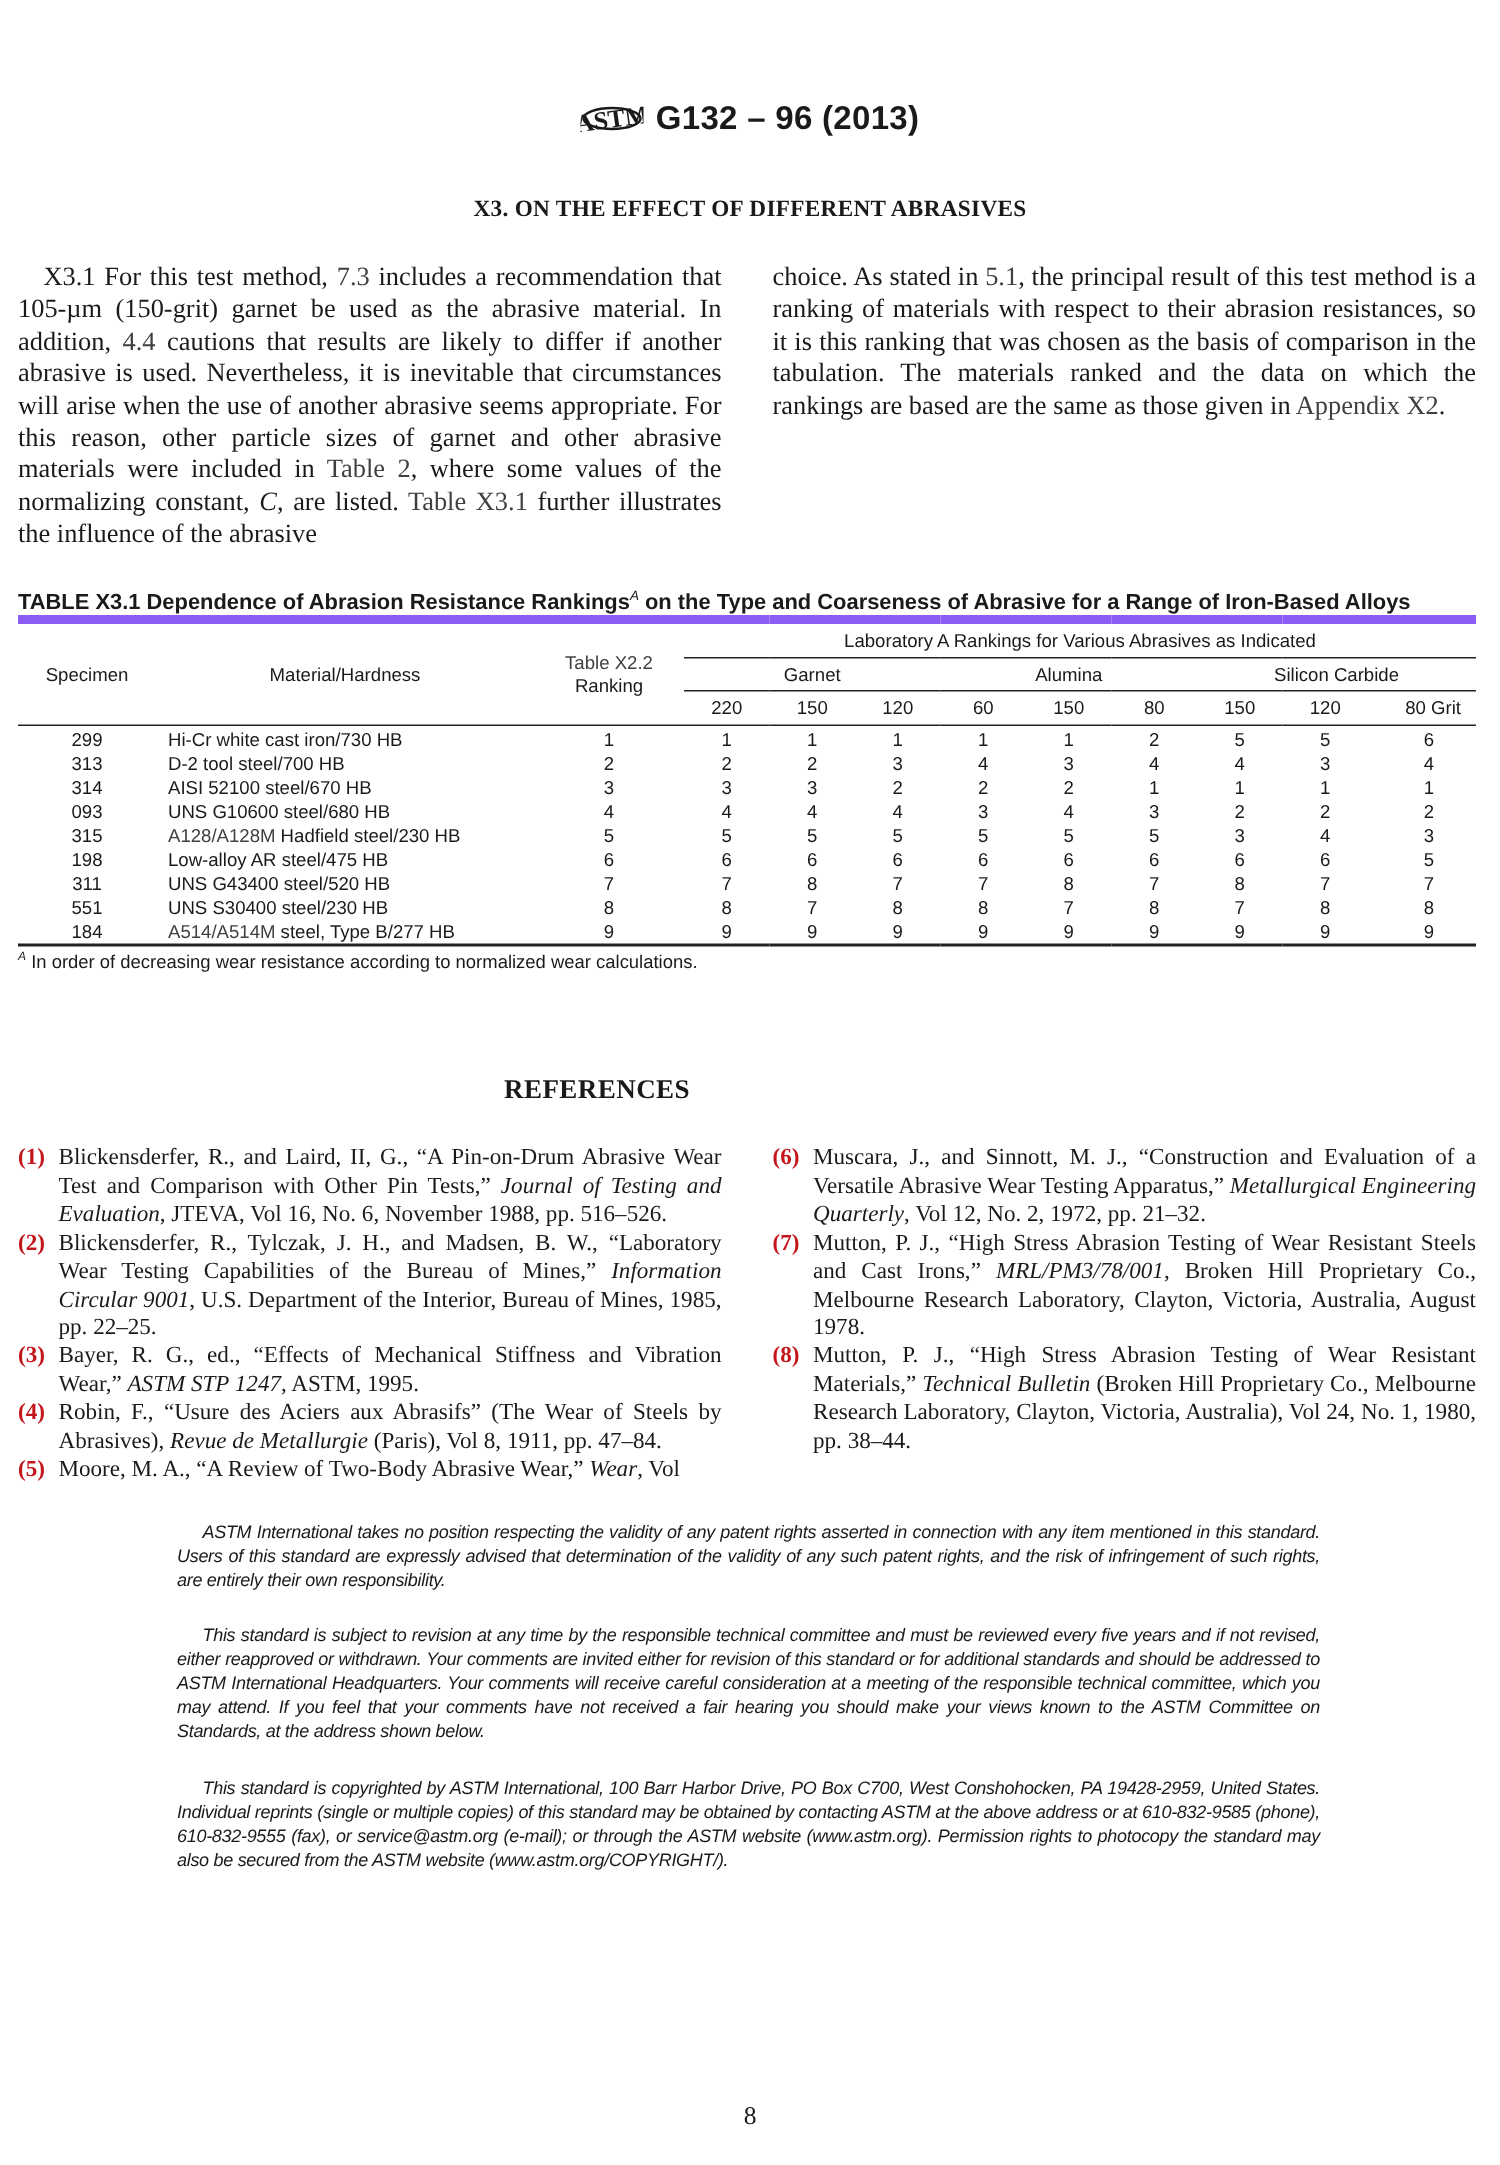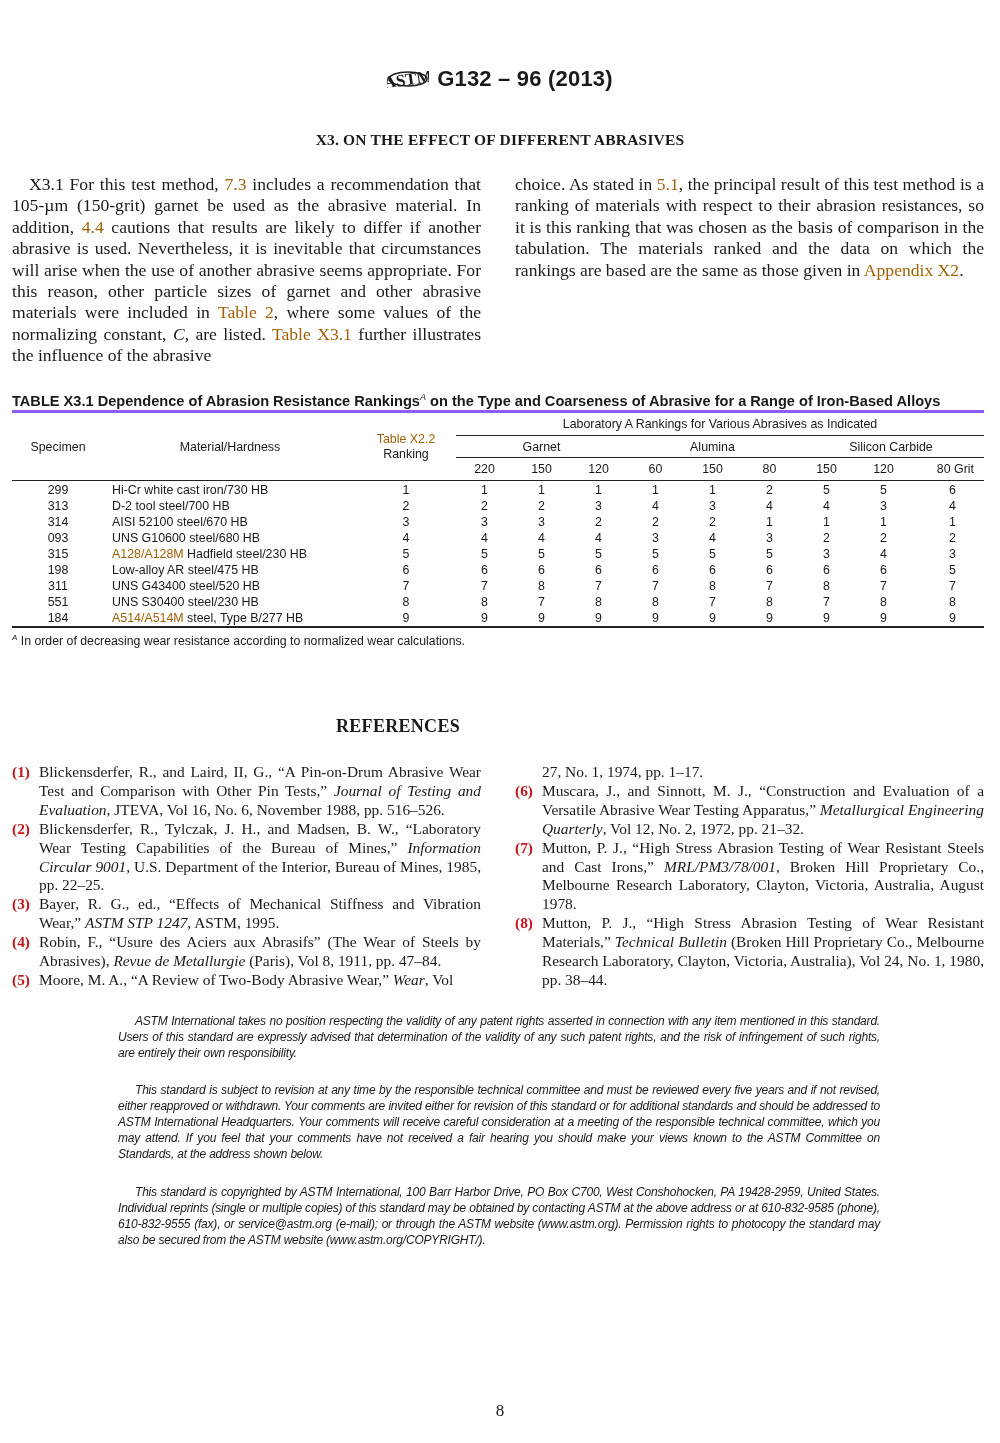--- a/index.html
+++ b/index.html
@@ -1,35 +1,35 @@
 <!DOCTYPE html>
 <html><head>
 <meta charset="utf-8">
 <style>
   html, body { margin: 0; padding: 0; background: #ffffff; }
   body { width: 1000px; height: 1443px; position: relative; overflow: hidden; color: #1a1a1a; }
-  .red { color: #a16207; }
+  .red { color: #404040; }
 
   
   .header { position: absolute; top: 60px; left: 0; width: 1000px; display: flex; justify-content: center; align-items: center; gap: 8px; }
   .logo { width: 42px; height: 38px; display: inline-block; }
   .doc-id { font-family: "Liberation Sans", sans-serif; font-weight: bold; font-size: 22px; letter-spacing: 0.2px; }
 
   .appendix-title { position: absolute; top: 131px; left: 0; width: 1000px; text-align: center; font-family: "Liberation Serif", serif; font-weight: bold; font-size: 15.5px; letter-spacing: 0.2px; }
 
   .col { position: absolute; font-family: "Liberation Serif", serif; font-size: 17.6px; line-height: 21.4px; text-align: justify; }
   .col-left { left: 12px; top: 174px; width: 469px; text-indent: 17px; }
   .col-right { left: 515px; top: 174px; width: 469px; }
 
   
   .table-title { position: absolute; left: 12px; top: 392px; width: 972px; font-family: "Liberation Sans", sans-serif; font-weight: bold; font-size: 14.6px; white-space: nowrap; }
   .table-title sup { font-size: 9px; font-style: italic; font-weight: normal; }
   table.data { position: absolute; left: 12px; top: 410px; width: 972px; border-collapse: collapse; font-family: "Liberation Sans", sans-serif; font-size: 12.4px; }
   table.data th { font-weight: normal; padding: 0; }
-  table.data thead tr.r1 th { border-top: 3px solid #8b5cf6; }
+  table.data thead tr.r1 th { border-top: 6px solid #8b5cf6; }
   table.data td { padding: 0; height: 16px; line-height: 16px; }
   table.data tbody tr:first-child td { padding-top: 1px; }
   table.data tbody tr:last-child td { border-bottom: 2px solid #222; }
   .h1 { height: 22px; }
   .h2 { height: 21px; }
   .h3 { height: 22px; }
   .bt { border-bottom: 1px solid #222; }
   .num { text-align: center; }
   .mat { text-align: left; padding-left: 8px !important; }
   .footnote { position: absolute; left: 12px; top: 633px; font-family: "Liberation Sans", sans-serif; font-size: 12.3px; }
@@ -249,21 +249,20 @@
 
 <div class="refs refs-left">
   <div class="ref"><span class="ref-num">(1)</span><span>Blickensderfer, R., and Laird, II, G., “A Pin-on-Drum Abrasive Wear Test and Comparison with Other Pin Tests,” </span><i>Journal of Testing and Evaluation</i><span>, JTEVA, Vol 16, No. 6, November 1988, pp. 516–526.</span></div>
   <div class="ref"><span class="ref-num">(2)</span><span>Blickensderfer, R., Tylczak, J. H., and Madsen, B. W., “Laboratory Wear Testing Capabilities of the Bureau of Mines,” </span><i>Information Circular 9001</i><span>, U.S. Department of the Interior, Bureau of Mines, 1985, pp. 22–25.</span></div>
   <div class="ref"><span class="ref-num">(3)</span><span>Bayer, R. G., ed., “Effects of Mechanical Stiffness and Vibration Wear,” </span><i>ASTM STP 1247</i><span>, ASTM, 1995.</span></div>
   <div class="ref"><span class="ref-num">(4)</span><span>Robin, F., “Usure des Aciers aux Abrasifs” (The Wear of Steels by Abrasives), </span><i>Revue de Metallurgie</i><span> (Paris), Vol 8, 1911, pp. 47–84.</span></div>
   <div class="ref"><span class="ref-num">(5)</span><span>Moore, M. A., “A Review of Two-Body Abrasive Wear,” </span><i>Wear</i><span>, Vol</span></div>
 </div>
 
 <div class="refs refs-right">
-  <div class="ref-cont">27, No. 1, 1974, pp. 1–17.</div>
   <div class="ref"><span class="ref-num">(6)</span><span>Muscara, J., and Sinnott, M. J., “Construction and Evaluation of a Versatile Abrasive Wear Testing Apparatus,” </span><i>Metallurgical Engineering Quarterly</i><span>, Vol 12, No. 2, 1972, pp. 21–32.</span></div>
   <div class="ref"><span class="ref-num">(7)</span><span>Mutton, P. J., “High Stress Abrasion Testing of Wear Resistant Steels and Cast Irons,” </span><i>MRL/PM3/78/001</i><span>, Broken Hill Proprietary Co., Melbourne Research Laboratory, Clayton, Victoria, Australia, August 1978.</span></div>
   <div class="ref"><span class="ref-num">(8)</span><span>Mutton, P. J., “High Stress Abrasion Testing of Wear Resistant Materials,” </span><i>Technical Bulletin</i><span> (Broken Hill Proprietary Co., Melbourne Research Laboratory, Clayton, Victoria, Australia), Vol 24, No. 1, 1980, pp. 38–44.</span></div>
 </div>
 
 <div class="legal legal1">ASTM International takes no position respecting the validity of any patent rights asserted in connection with any item mentioned in this standard. Users of this standard are expressly advised that determination of the validity of any such patent rights, and the risk of infringement of such rights, are entirely their own responsibility.</div>
 <div class="legal legal2">This standard is subject to revision at any time by the responsible technical committee and must be reviewed every five years and if not revised, either reapproved or withdrawn. Your comments are invited either for revision of this standard or for additional standards and should be addressed to ASTM International Headquarters. Your comments will receive careful consideration at a meeting of the responsible technical committee, which you may attend. If you feel that your comments have not received a fair hearing you should make your views known to the ASTM Committee on Standards, at the address shown below.</div>
 <div class="legal legal3">This standard is copyrighted by ASTM International, 100 Barr Harbor Drive, PO Box C700, West Conshohocken, PA 19428-2959, United States. Individual reprints (single or multiple copies) of this standard may be obtained by contacting ASTM at the above address or at 610-832-9585 (phone), 610-832-9555 (fax), or service@astm.org (e-mail); or through the ASTM website (www.astm.org). Permission rights to photocopy the standard may also be secured from the ASTM website (www.astm.org/COPYRIGHT/).</div>
 
 <div class="page-num">8</div>

